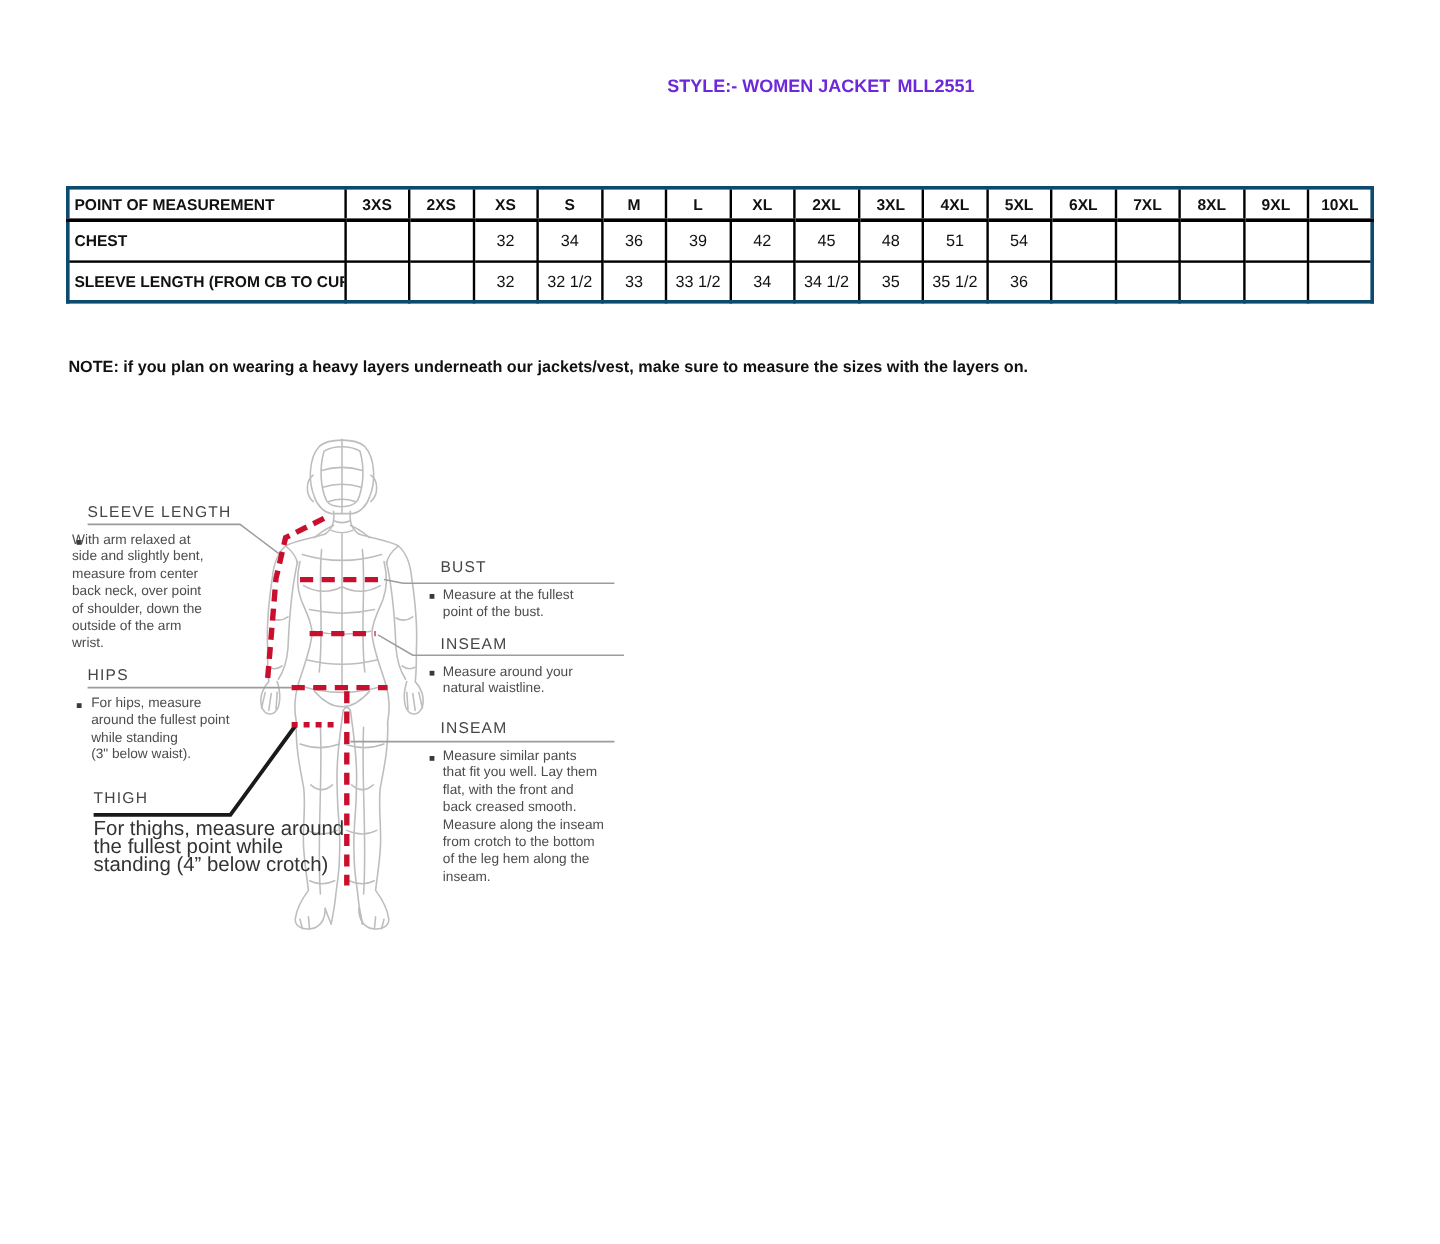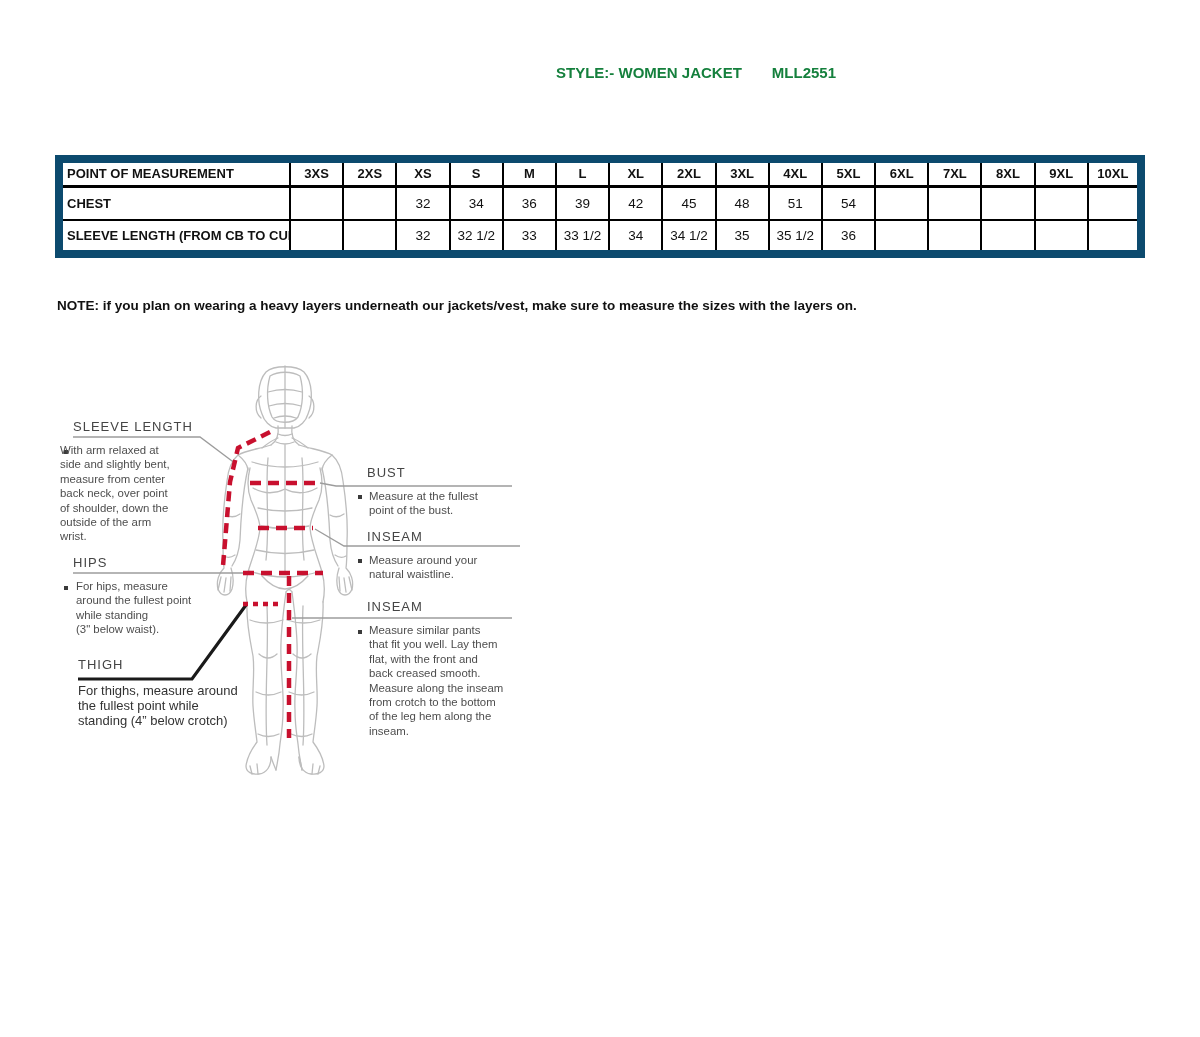--- a/index.html
+++ b/index.html
@@ -1,38 +1,38 @@
 <!DOCTYPE html>
 <html><head>
 <meta charset="utf-8">
 <style>
   * { margin:0; padding:0; box-sizing:border-box; }
   html,body { background:#fff; }
   body { width:1200px; height:1037px; position:relative; font-family:"Liberation Sans",sans-serif; color:#111; overflow:hidden; }
 
-  .doc-title { position:absolute; left:556px; top:64px; font-size:15px; font-weight:bold; color:#15803d; display:flex; gap:30px; white-space:nowrap; }
-
-  table.size-chart { position:absolute; left:55px; top:155px; width:1090px; border-collapse:collapse; table-layout:fixed; border:8px solid #0c4a6e; }
+  .doc-title { position:absolute; left:556px; top:64px; font-size:15px; font-weight:bold; color:#6d28d9; display:flex; gap:6px; white-space:nowrap; }
+
+  table.size-chart { position:absolute; left:55px; top:155px; width:1090px; border-collapse:collapse; table-layout:fixed; border:3px solid #0c4a6e; }
   .size-chart th, .size-chart td { border:2px solid #000; text-align:center; vertical-align:middle; padding:0; font-size:13px; color:#111; overflow:hidden; white-space:nowrap; }
   .size-chart thead th { height:27px; font-weight:bold; border-bottom:3px solid #000;text-align:center; }
   .size-chart tbody th, .size-chart tbody td { height:34px; }
   .size-chart .lbl { text-align:left; padding-left:4px; font-weight:bold; }
   .size-chart td { font-weight:normal; font-size:13.5px; }
 
   .note { position:absolute; left:57px; top:298px; font-size:13.5px; font-weight:bold; color:#111; white-space:nowrap; }
 
   svg.diagram { position:absolute; left:0; top:0; }
   .wire { stroke:#bdbdbd; stroke-width:1.3; fill:none; stroke-linecap:round; stroke-linejoin:round; }
   .meas { stroke:#c8102e; stroke-width:4.5; fill:none; }
   .conn { stroke:#9c9c9c; stroke-width:1.3; fill:none; }
   .connB { stroke:#1a1a1a; stroke-width:3.2; fill:none; }
 
   .guide-heading { position:absolute; font-size:13px; letter-spacing:1px; color:#454545; white-space:nowrap; }
   .guide-desc { position:absolute; font-size:11.4px; line-height:14.4px; color:#4d4d4d; white-space:pre-line; }
-  .guide-desc.thigh { font-size:13px; line-height:15.2px; color:#333; }
+  .guide-desc.thigh { font-size:17px; line-height:15.2px; color:#333; }
   .bullet { position:absolute; width:4px; height:4px; background:#3a3a3a; }
 </style>
 </head>
 <body>
 
 <div class="doc-title">
   <span>STYLE:- WOMEN JACKET</span>
   <span>MLL2551</span>
 </div>
 

